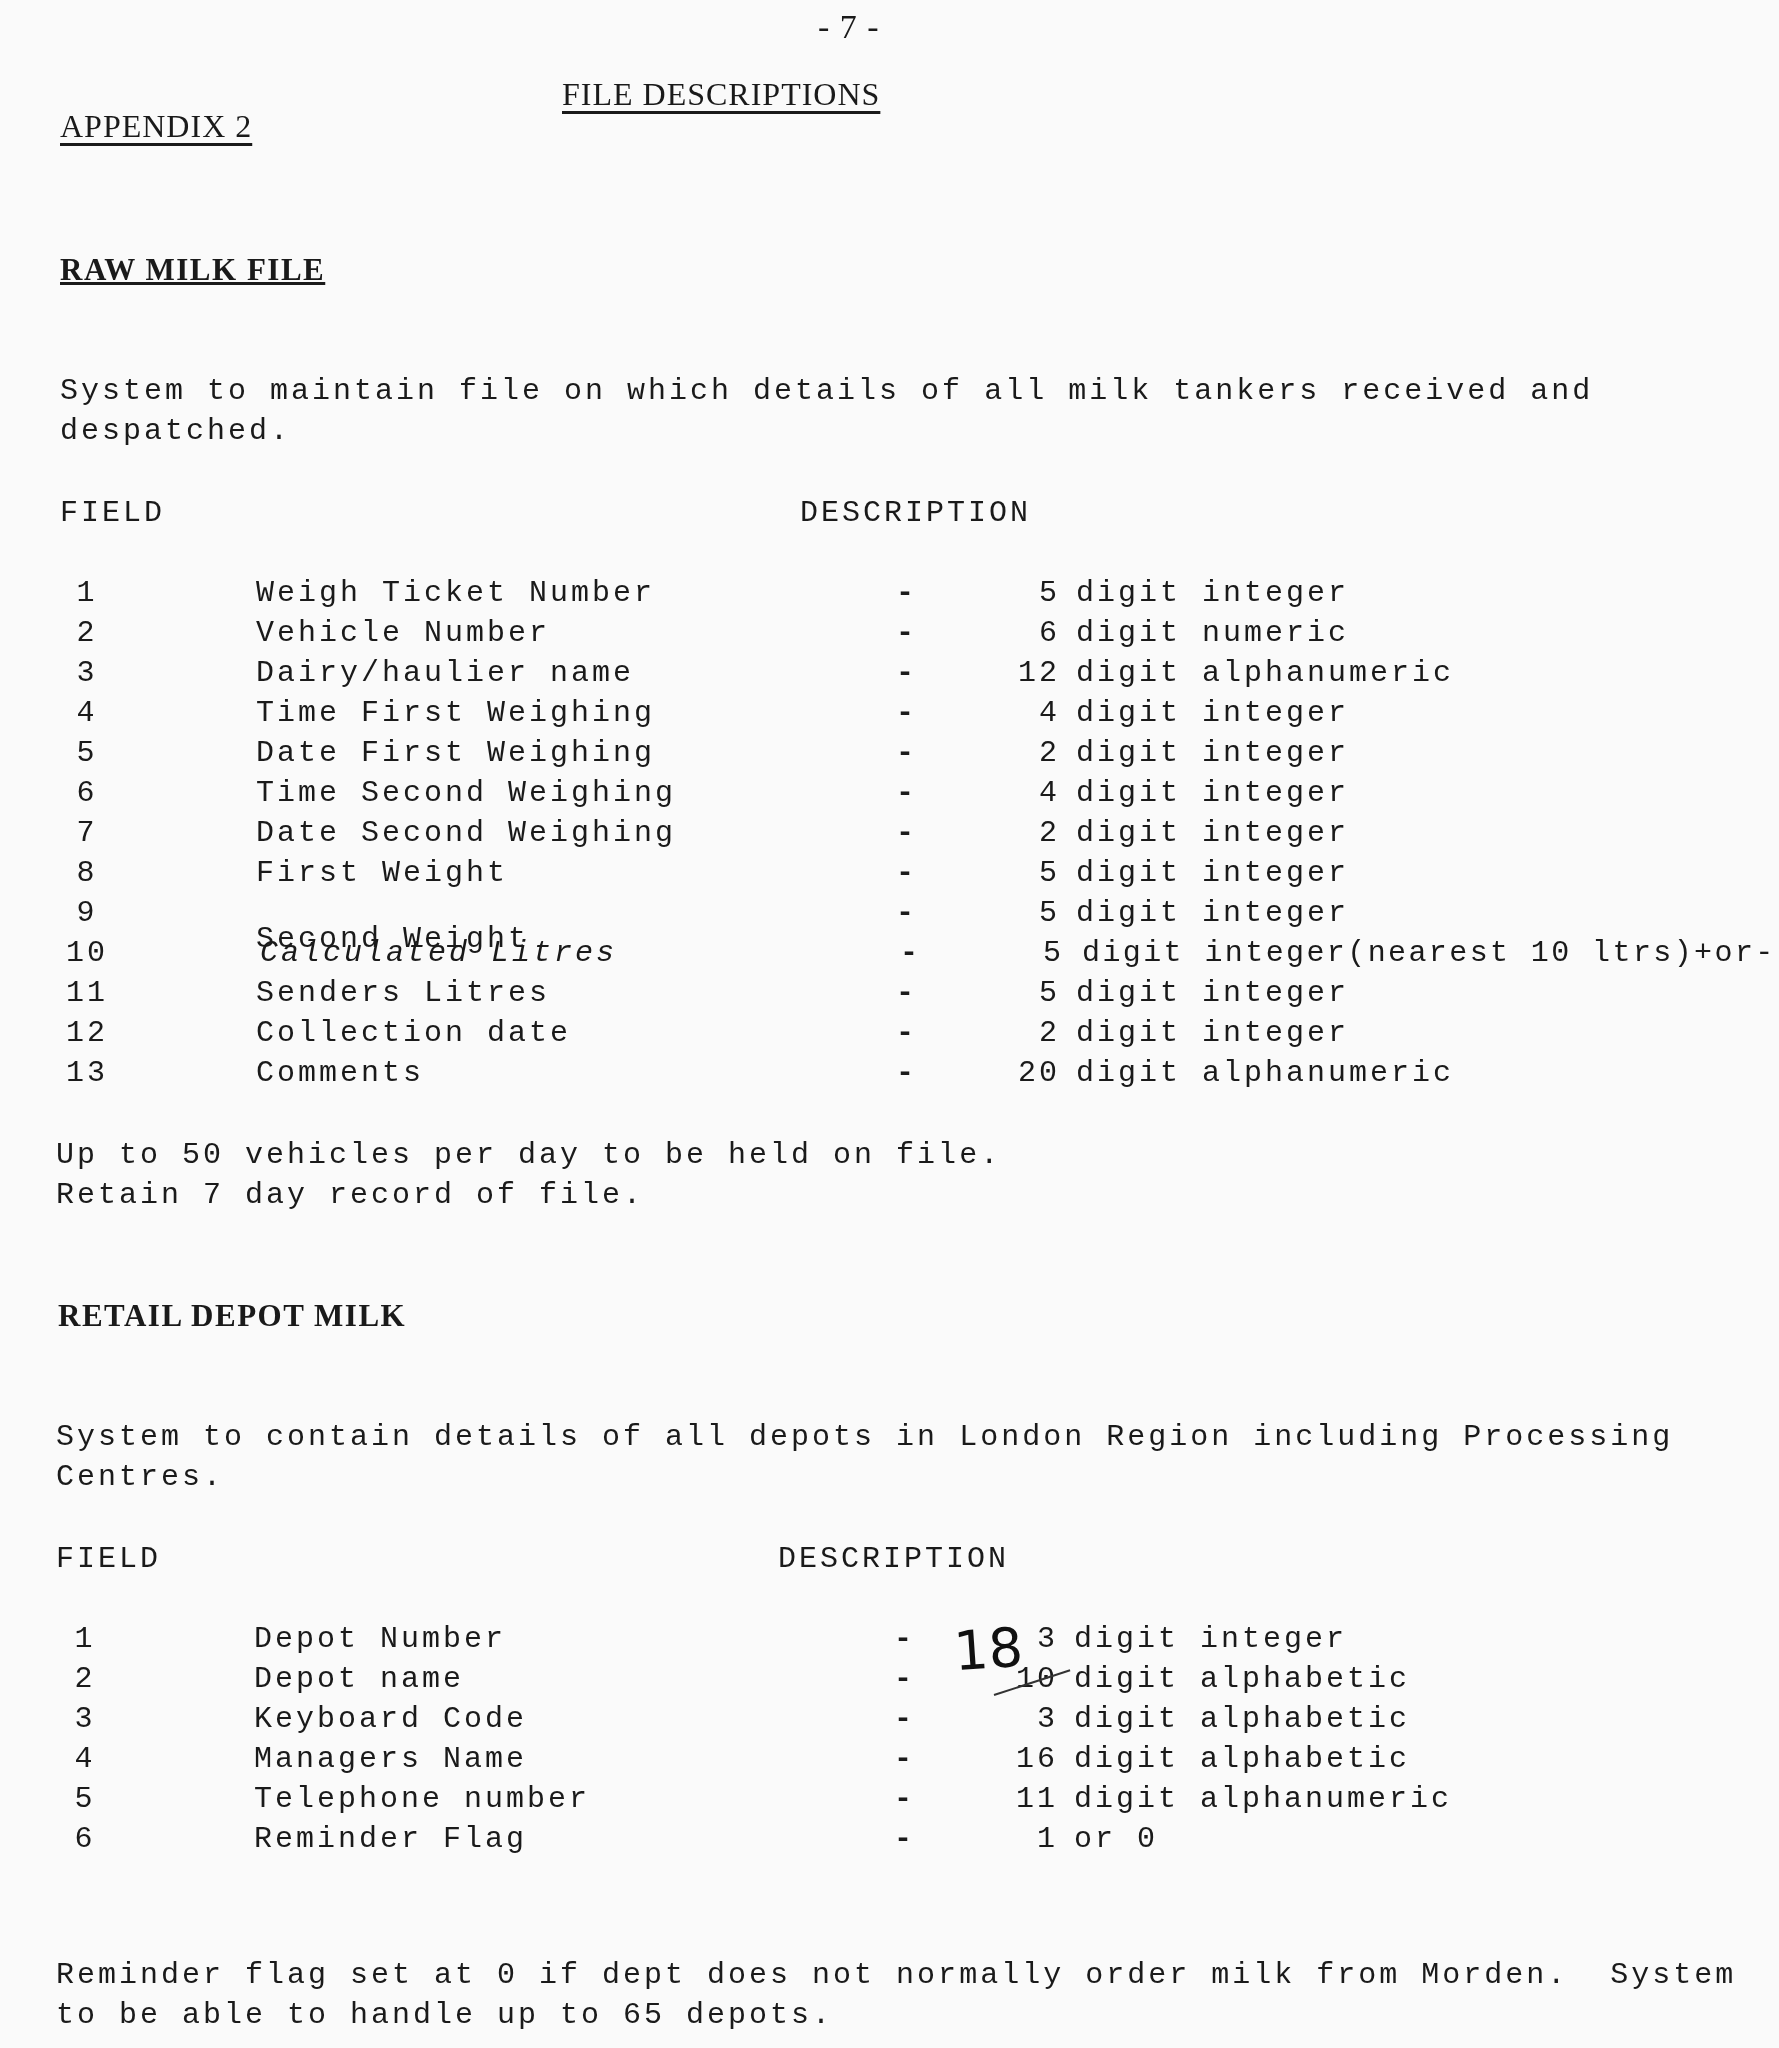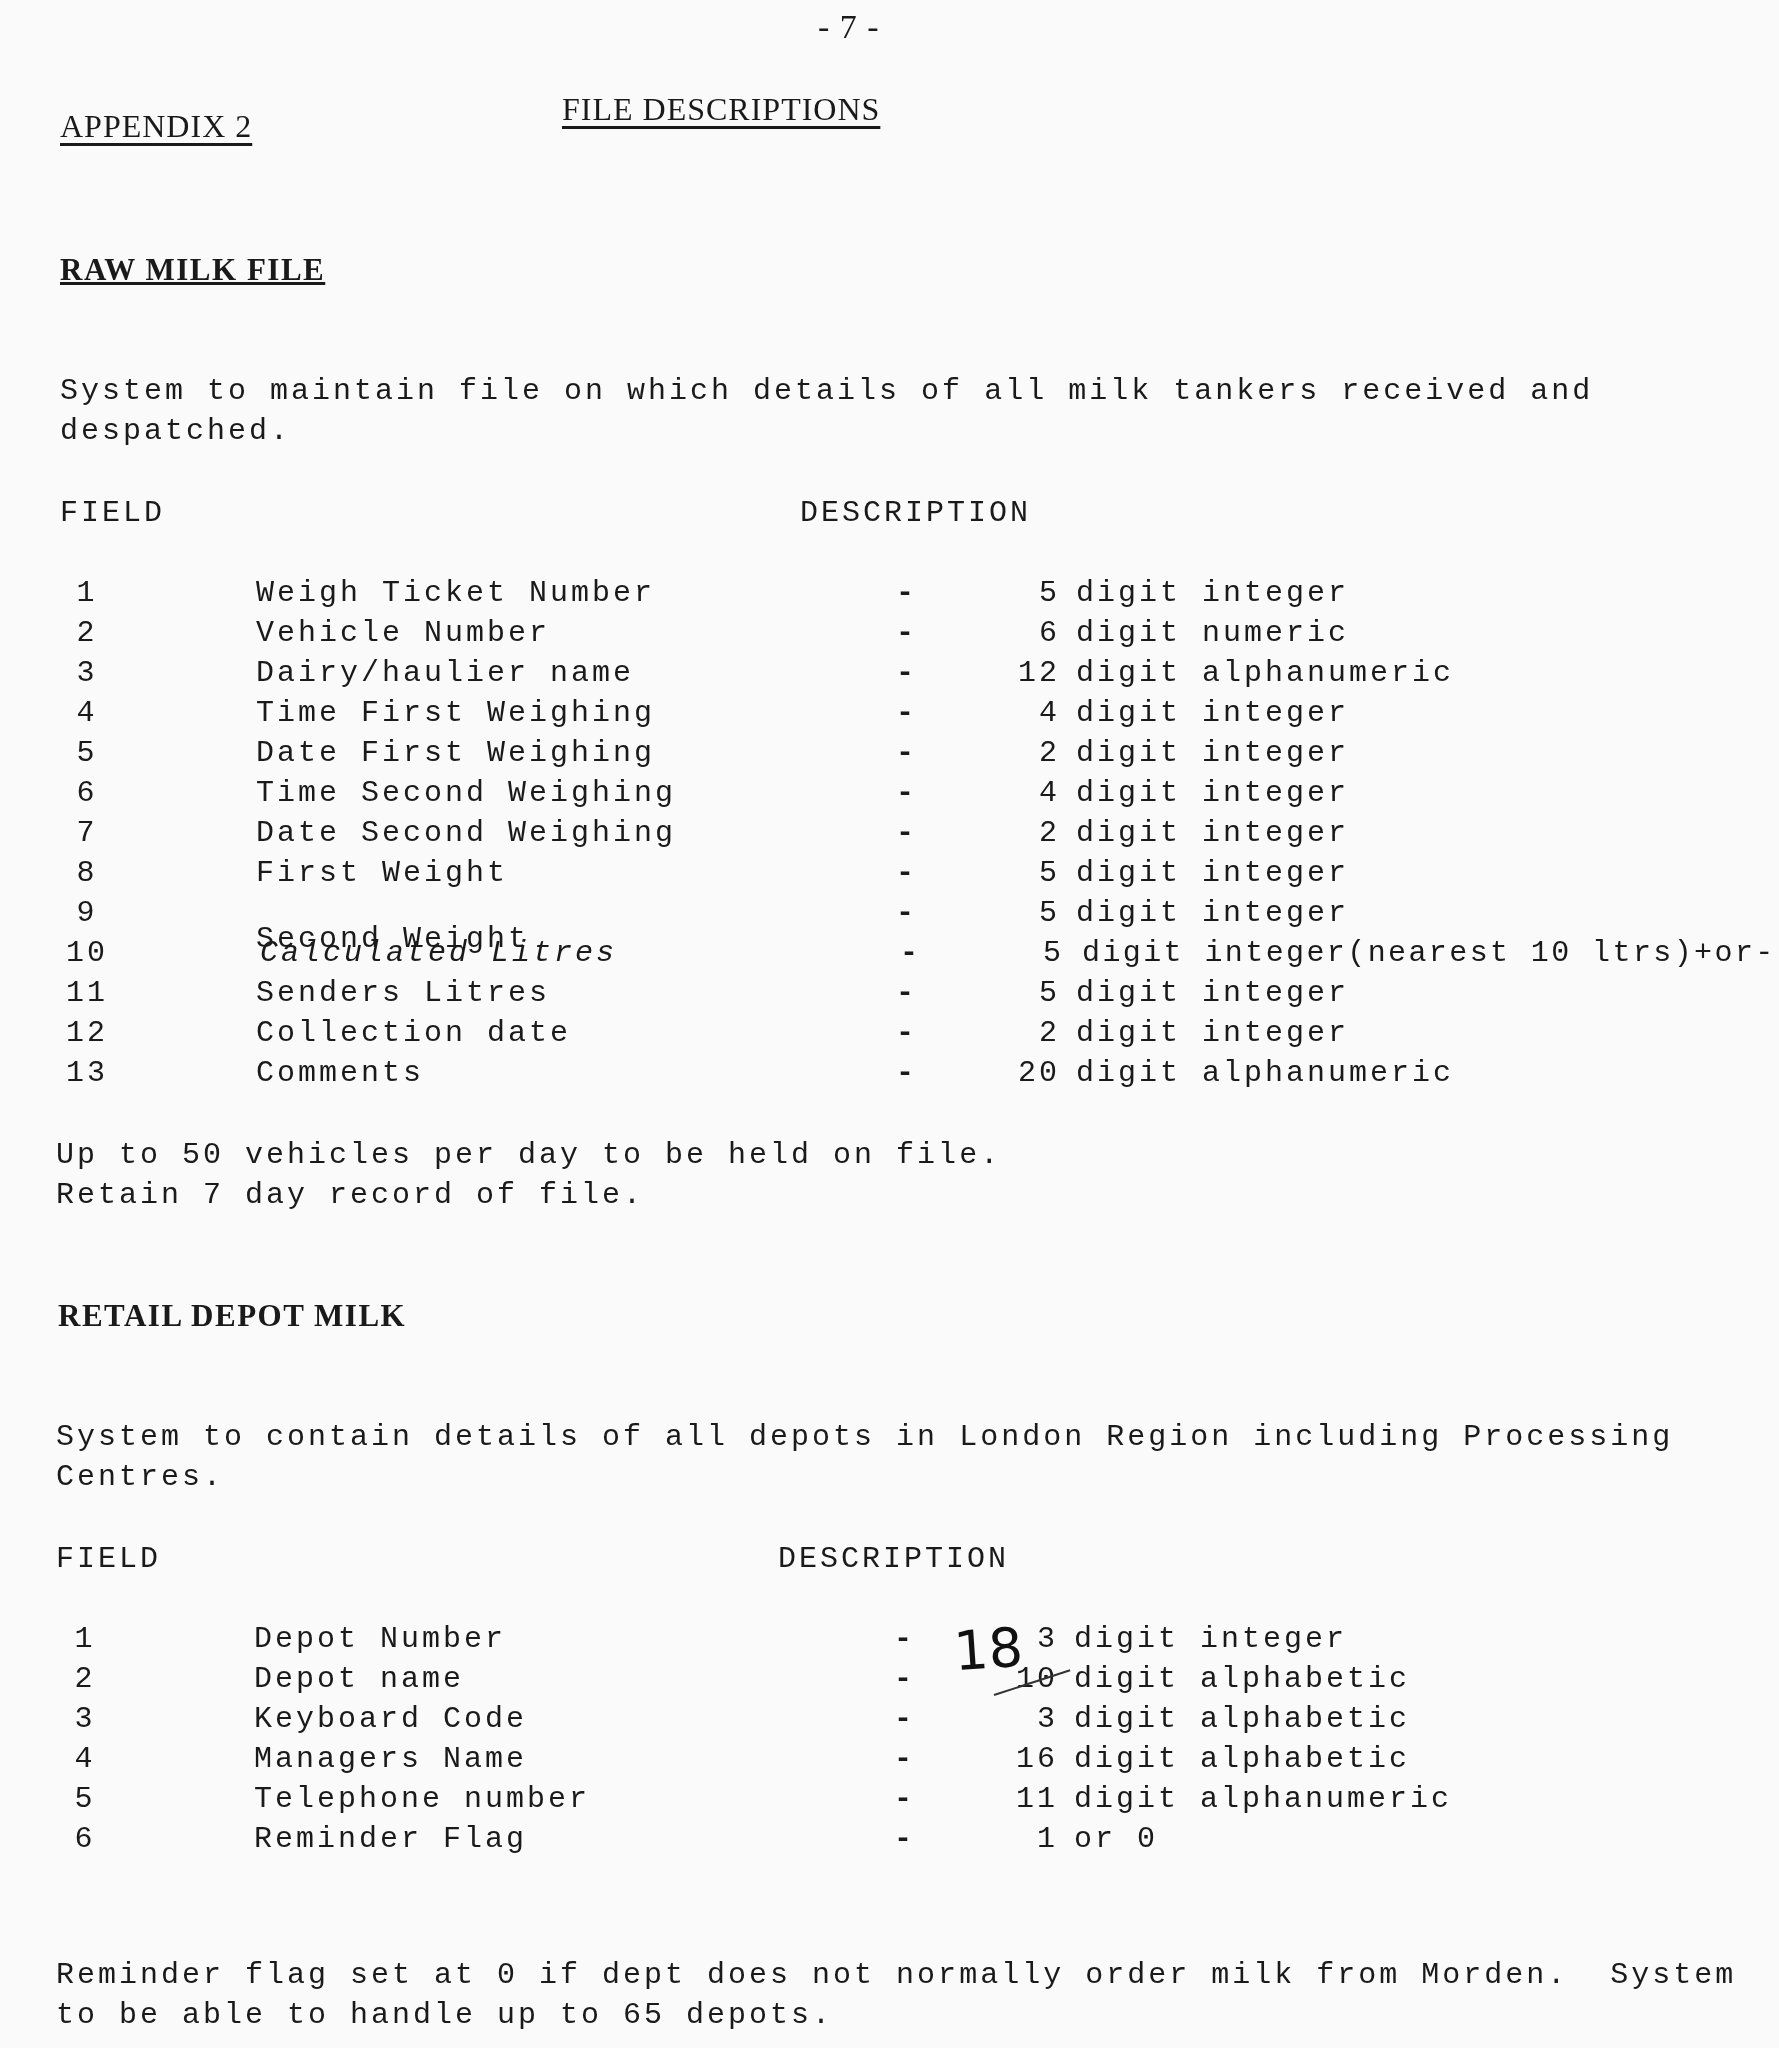--- a/index.html
+++ b/index.html
@@ -28,21 +28,21 @@
     position: absolute; height: 2px; background: #333; transform: rotate(-18deg);
     transform-origin: left center;
   }
 </style>
 </head>
 <body>
 
 <div class="abs head" style="left:818px; top:8px; font-size:34px;">- 7 -</div>
 
 <div class="abs head ul" style="left:60px; top:88px;margin-top:20px;">APPENDIX 2</div>
-<div class="abs head ul" style="left:562px; top:91px;">FILE DESCRIPTIONS</div>
+<div class="abs head ul" style="left:562px; top:76px;">FILE DESCRIPTIONS</div>
 
 <div class="abs bold" style="left:60px; top:252px;text-decoration:underline;">RAW MILK FILE</div>
 <div class="abs typed" style="left:60px; top:374px;">System to maintain file on which details of all milk tankers received and</div>
 <div class="abs typed" style="left:60px; top:414px;">despatched.</div>
 <div class="abs typed" style="left:60px; top:496px;">FIELD</div>
 <div class="abs typed" style="left:800px; top:496px;">DESCRIPTION</div>
 
 <div>
   <div class="row" style="top:576px;">
     <span class="num" style="left:62px;">1</span>

